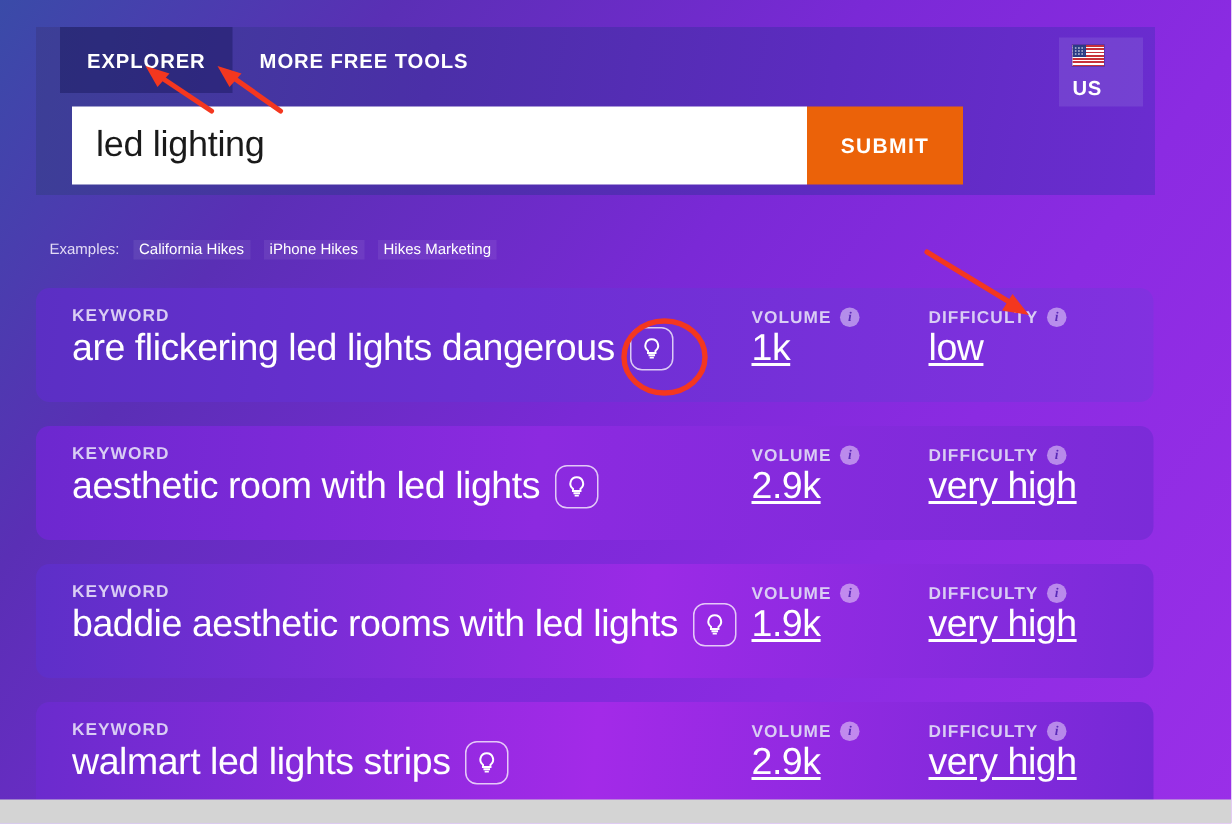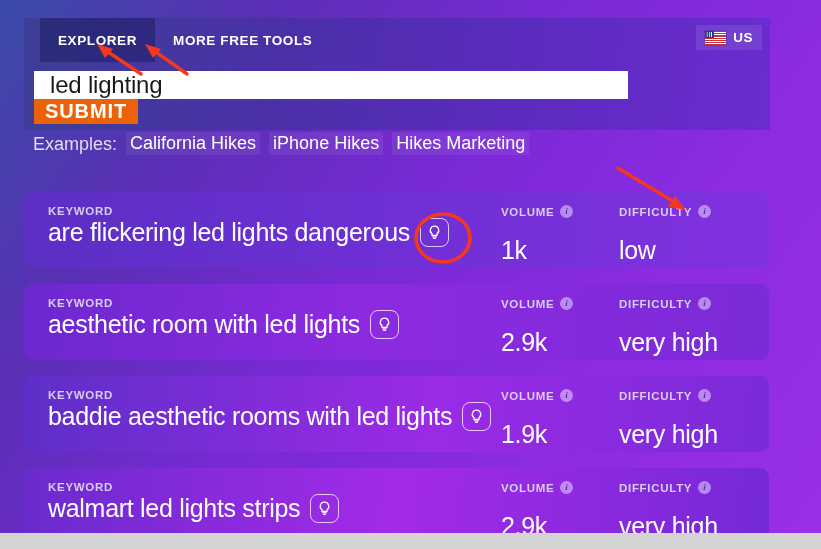--- a/index.html
+++ b/index.html
@@ -68,25 +68,25 @@
   }
   .tab.second {
     background: rgba(80, 60, 180, 0.28);
   }
 
   .locale {
     position: absolute;
     right: 8px;
     top: 7px;
     display: flex;
-    align-items: center;
     gap: 7px;
-    padding: 5px 9px 5px 9px;
+    padding: 5px 26px 5px 9px;
     background: rgba(130, 90, 215, 0.45);
     cursor: pointer;
+    flex-direction: column;
   }
   .locale-label {
     color: #ffffff;
     font-size: 13.5px;
     font-weight: bold;
     letter-spacing: 0.5px;
   }
   .flag {
     position: relative;
     width: 21px;
@@ -115,60 +115,59 @@
     content: "";
     position: absolute;
     inset: 1px;
     background:
       radial-gradient(circle, #ffffff 0.5px, transparent 0.6px) 0 0 / 2.2px 2px;
   }
 
   
   .search-row {
     position: absolute;
-    left: 10px;
+    left: 24px;
     top: 53px;
     width: 594px;
     height: 52px;
     display: flex;
-    flex-direction: column;
   }
   .search-input {
     flex: 1;
     background: #ffffff;
     border: none;
     outline: none;
     font-family: "Liberation Sans", sans-serif;
     font-size: 24px;
     color: #1a1a1a;
     padding: 0 16px;
     letter-spacing: -0.2px;
   }
   .submit-btn {
     width: 104px;
     background: #eb6209;
     border: none;
     outline: none;
     color: #ffffff;
     font-family: "Liberation Sans", sans-serif;
-    font-size: 20px;
+    font-size: 14px;
     font-weight: bold;
     letter-spacing: 0.9px;
     cursor: pointer;
   }
 
   
   .examples {
     position: absolute;
     left: 33px;
-    top: 132px;
-    display: flex;
-    align-items: flex-end;
+    top: 160px;
+    display: flex;
+    align-items: center;
     gap: 9px;
-    font-size: 18px;
+    font-size: 10px;
   }
   .examples-label {
     color: #e2dbf5;
   }
   .example-link {
     color: #ffffff;
     cursor: pointer;
     padding: 1px 4px;
     background: rgba(255,255,255,0.07);
   }
@@ -239,22 +238,23 @@
   .metric-col {
     width: 118px;
     padding: 13px 0 0 0;
     flex: none;
   }
   .metric-col.difficulty { width: 150px; }
   .metric-val {
     color: #ffffff;
     font-size: 25px;
     letter-spacing: -0.3px;
-    margin-top: 18px;
+    margin-top: 0;
     white-space: nowrap;
+    text-decoration: underline;
   }
   .info-icon {
     flex: none;
     width: 13px;
     height: 13px;
     border-radius: 50%;
     background: rgba(255,255,255,0.45);
     color: #5a2bb8;
     font-size: 9px;
     font-weight: bold;

